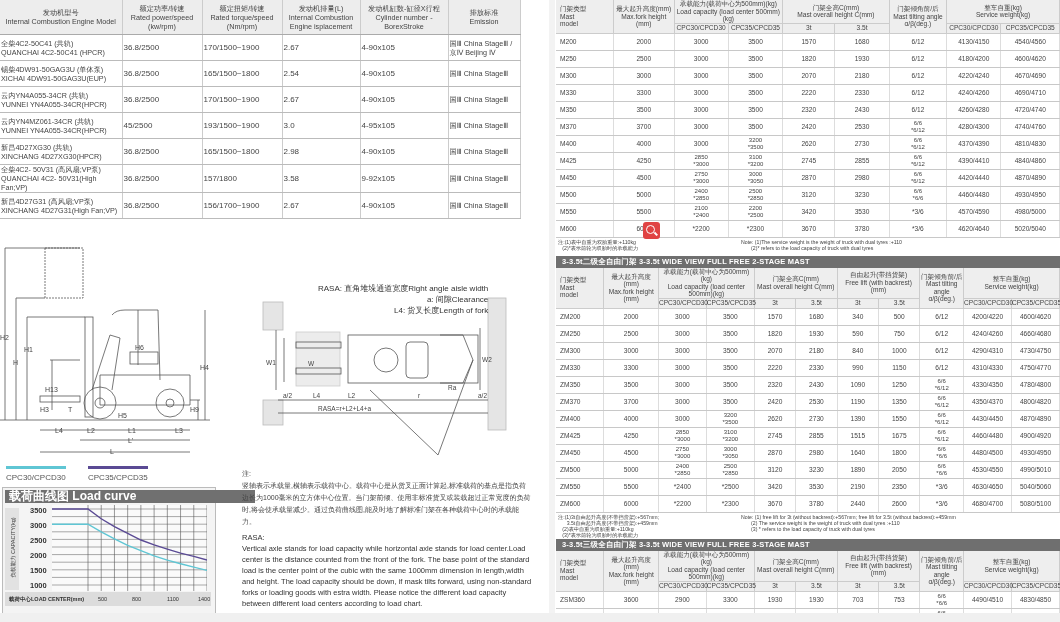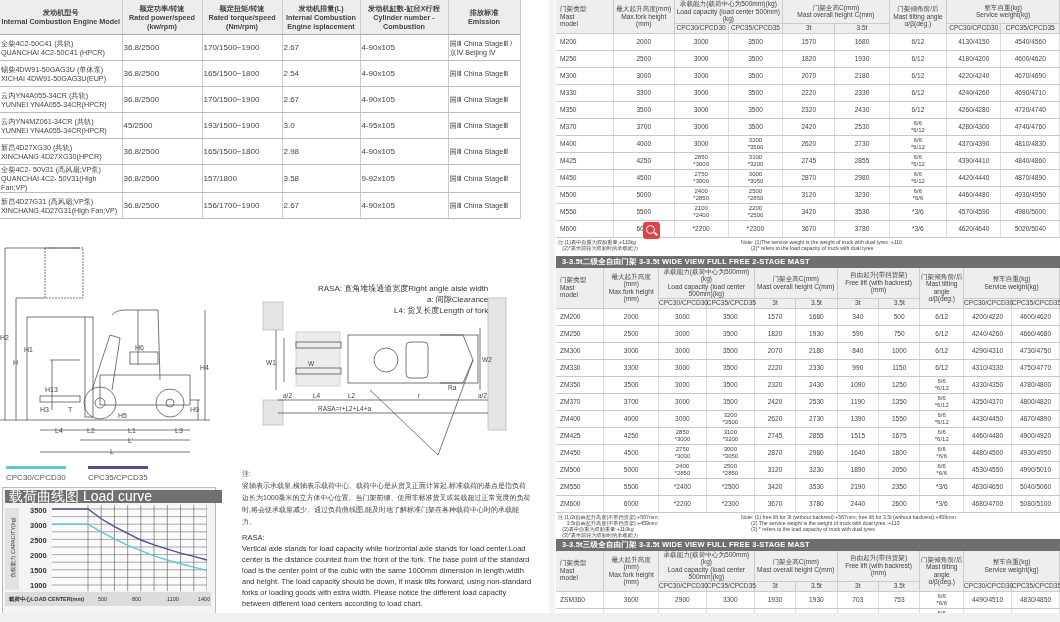--- a/index.html
+++ b/index.html
@@ -5,35 +5,35 @@
   html,body{margin:0;padding:0;}
   body{width:1060px;height:622px;overflow:hidden;background:#ffffff;font-family:"Liberation Sans",sans-serif;color:#333;position:relative;}
   .left{position:absolute;left:0;top:0;width:548px;height:622px;}
   .right{position:absolute;left:556px;top:0;width:504px;height:622px;}
   .split{position:absolute;left:549px;top:0;width:6px;height:622px;background:#f3f3f3;}
   .bottomstrip{position:absolute;left:0;top:613px;width:1060px;height:9px;background:#f0f0f0;}
 
   table{border-collapse:collapse;table-layout:fixed;}
   
   .eng{position:absolute;left:0;top:0;width:520px;font-size:7.2px;line-height:9px;}
-  .eng th{background:#ededed;font-weight:bold;color:#444;border-right:1px solid #ccc;border-bottom:1px solid #aaa;padding:2px 1px;height:30px;text-align:center;vertical-align:middle;}
+  .eng th{background:#ededed;font-weight:normal;color:#444;border-right:1px solid #ccc;border-bottom:1px solid #aaa;padding:2px 1px;height:30px;text-align:center;vertical-align:middle;}
   .eng td{border-right:1px solid #ccc;border-bottom:1px solid #bbb;height:25px;text-align:left;vertical-align:middle;color:#444;padding:0 1px;}
   .eng td.num{font-size:8px;}
 
   
   .draw{position:absolute;}
   .rasa-cap{position:absolute;left:318px;top:283px;font-size:8px;line-height:11px;color:#333;}
   .rasa-cap div{white-space:nowrap;text-align:right;}
 
   
   .legend{position:absolute;left:6px;top:466px;font-size:8px;color:#555;}
   .legend .li{position:absolute;top:0;white-space:nowrap;}
   .legend .bar{height:3px;width:60px;margin-bottom:4px;}
   .chart{position:absolute;left:2px;top:487px;width:212px;height:125px;border:1px solid #bbb;background:#f4f4f4;}
-  .chart-title{position:absolute;left:2px;top:2px;width:217px;height:13px;background:#707070;color:#fff;font-size:14px;font-weight:normal;line-height:13px;padding-left:4px;box-sizing:border-box;}
+  .chart-title{position:absolute;left:2px;top:2px;width:250px;height:13px;background:#707070;color:#fff;font-size:12px;font-weight:bold;line-height:13px;padding-left:4px;box-sizing:border-box;}
   .chart-ylabel{position:absolute;left:2px;top:20px;width:14px;height:82px;background:#e2e2e2;}
   .chart-ylabel span{position:absolute;left:-30px;top:36px;width:76px;transform:rotate(-90deg);font-size:5.5px;color:#444;white-space:nowrap;text-align:center;}
   .chart-xbar{position:absolute;left:2px;top:104px;width:206px;height:14px;background:#dcdcdc;font-size:5.5px;color:#333;}
   .chart-xbar .xt{position:absolute;top:4px;}
   .ytick{position:absolute;left:27px;font-size:7.5px;font-weight:bold;color:#333;}
 
   
   .note{position:absolute;left:242px;top:468px;width:290px;font-size:7.5px;line-height:11px;color:#333;}
   .note .cn{color:#444;font-size:7px;line-height:12px;}
   .note .hd{margin-top:4px;}
@@ -80,21 +80,21 @@
           <th>
             <div>额定扭矩/转速</div>
             <div>Rated torque/speed (Nm/rpm)</div>
           </th>
           <th>
             <div>发动机排量(L)</div>
             <div>Internal Combustion Engine isplacement</div>
           </th>
           <th>
             <div>发动机缸数-缸径X行程</div>
-            <div>Cylinder number - Combustion</div>
+            <div>Cylinder number - BorexStroke</div>
           </th>
           <th>
             <div>排放标准</div>
             <div>Emission</div>
           </th>
         </tr>
       </thead>
     <tbody id="eng-body">
         <tr>
           <td>

